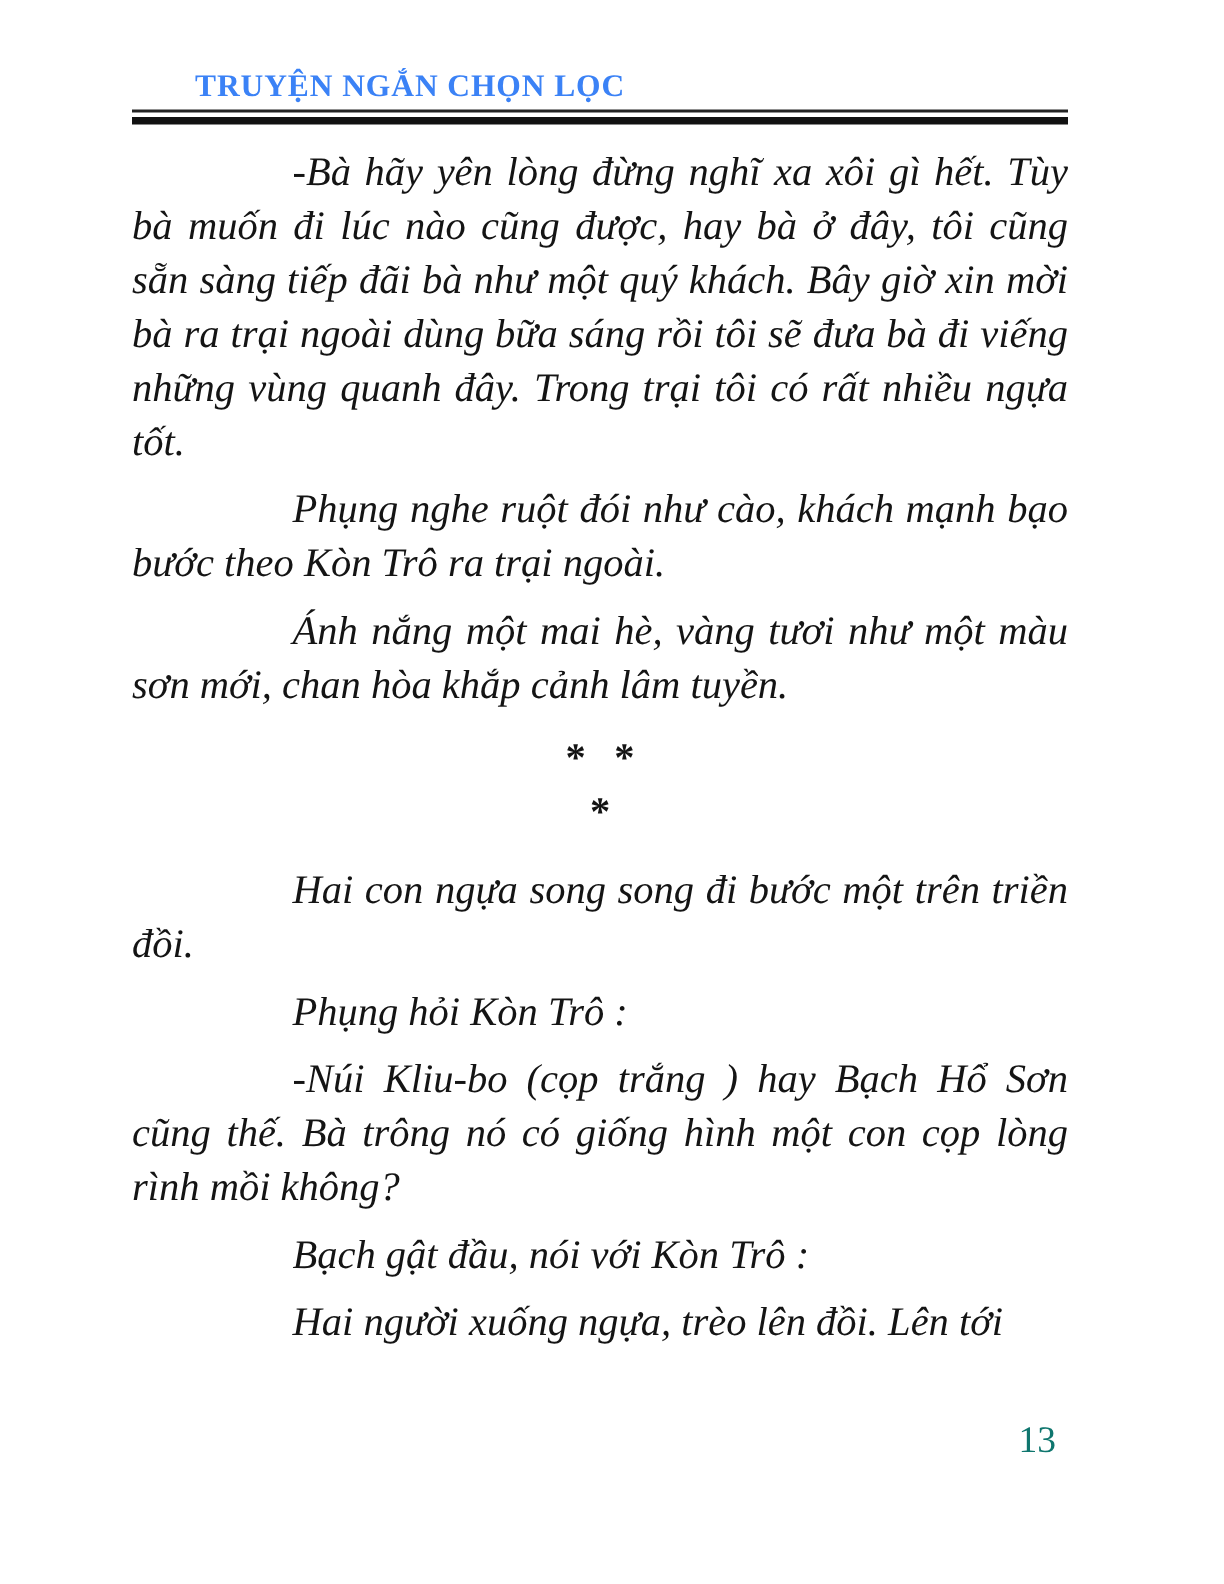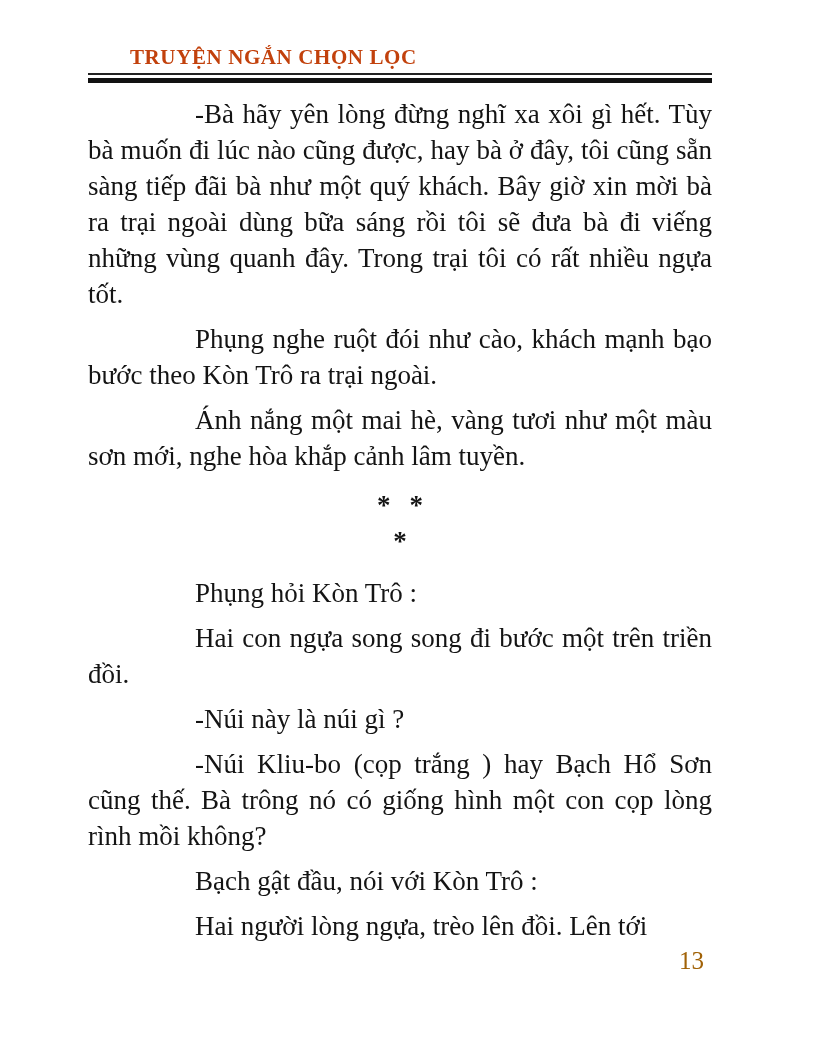--- a/index.html
+++ b/index.html
@@ -18,85 +18,85 @@
       padding: 44px 104px 0 88px;
     }
     .running-header { margin-bottom: 0; }
     .header-title {
       display: block;
       padding-left: 42px;
       font-size: 21px;
       font-weight: bold;
       letter-spacing: 0.6px;
       line-height: 26px;
-      color: #c2410c;
+      color: #3b82f6;
     }
     .rule-thin {
       height: 2px;
       background: #222222;
       margin-top: 3px;
     }
     .rule-thick {
       height: 5px;
       background: #111111;
       margin-top: 3px;
     }
     .page-body {
       margin-top: 13px;
       font-size: 27px;
       line-height: 36px;
     }
     .para {
       text-align: justify;
       text-indent: 107px;
       margin-bottom: 9px;
+      font-style: italic;
     }
     .section-separator {
       text-align: center;
       font-weight: bold;
       font-size: 27px;
       line-height: 36px;
       margin: 13px 0 16px 0;
     }
     .section-separator .sep-line { word-spacing: 0.45em; }
     .page-footer {
       position: absolute;
       top: 946px;
       right: 112px;
       font-size: 25px;
       line-height: 30px;
-      color: #a16207;
+      color: #0f766e;
     }
   </style>
 </head>
 <body>
 
 <div class="page">
 
   <div class="running-header">
     <span class="header-title">TRUYỆN NGẮN CHỌN LỌC</span>
     <div class="rule-thin"></div>
     <div class="rule-thick"></div>
   </div>
 
   <div class="page-body">
     <p class="para">-Bà hãy yên lòng đừng nghĩ xa xôi gì hết. Tùy bà muốn đi lúc nào cũng được, hay bà ở đây, tôi cũng sẵn sàng tiếp đãi bà như một quý khách. Bây giờ xin mời bà ra trại ngoài dùng bữa sáng rồi tôi sẽ đưa bà đi viếng những vùng quanh đây. Trong trại tôi có rất nhiều ngựa tốt.</p>
     <p class="para">Phụng nghe ruột đói như cào, khách mạnh bạo bước theo Kòn Trô ra trại ngoài.</p>
-    <p class="para">Ánh nắng một mai hè, vàng tươi như một màu sơn mới, nghe hòa khắp cảnh lâm tuyền.</p>
+    <p class="para">Ánh nắng một mai hè, vàng tươi như một màu sơn mới, chan hòa khắp cảnh lâm tuyền.</p>
 
     <div class="section-separator">
       <div class="sep-line">* *</div>
       <div class="sep-line">*</div>
     </div>
 
+    <p class="para">Hai con ngựa song song đi bước một trên triền đồi.</p>
     <p class="para">Phụng hỏi Kòn Trô :</p>
-    <p class="para">Hai con ngựa song song đi bước một trên triền đồi.</p>
-    <p class="para">-Núi này là núi gì ?</p>
     <p class="para">-Núi Kliu-bo (cọp trắng ) hay Bạch Hổ Sơn cũng thế. Bà trông nó có giống hình một con cọp lòng rình mồi không?</p>
     <p class="para">Bạch gật đầu, nói với Kòn Trô :</p>
-    <p class="para">Hai người lòng ngựa, trèo lên đồi. Lên tới</p>
+    <p class="para">Hai người xuống ngựa, trèo lên đồi. Lên tới</p>
   </div>
 
   <div class="page-footer">
     <span>13</span>
   </div>
 
 </div>
 
 </body></html>

